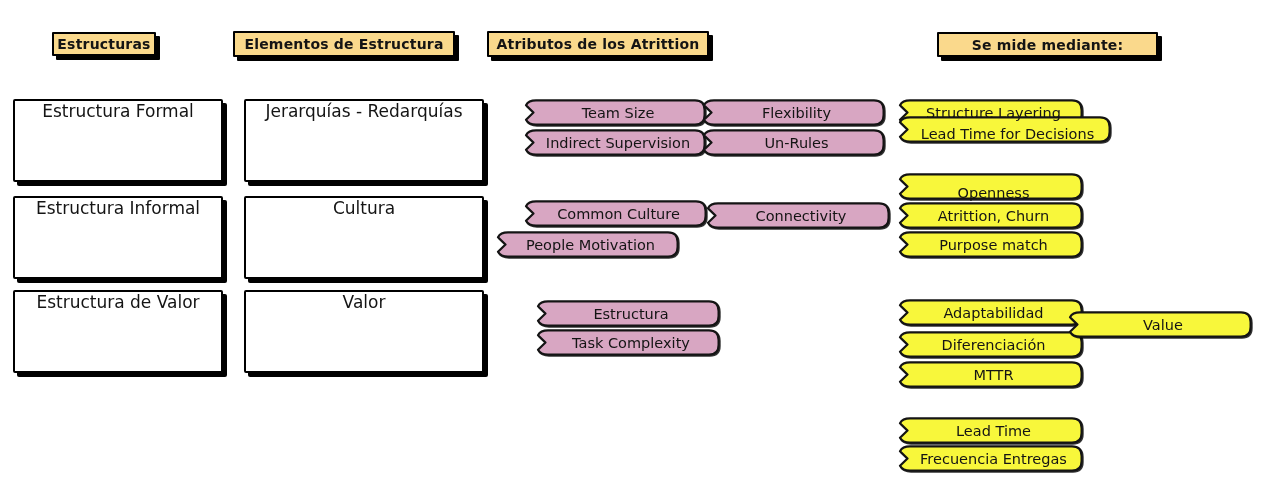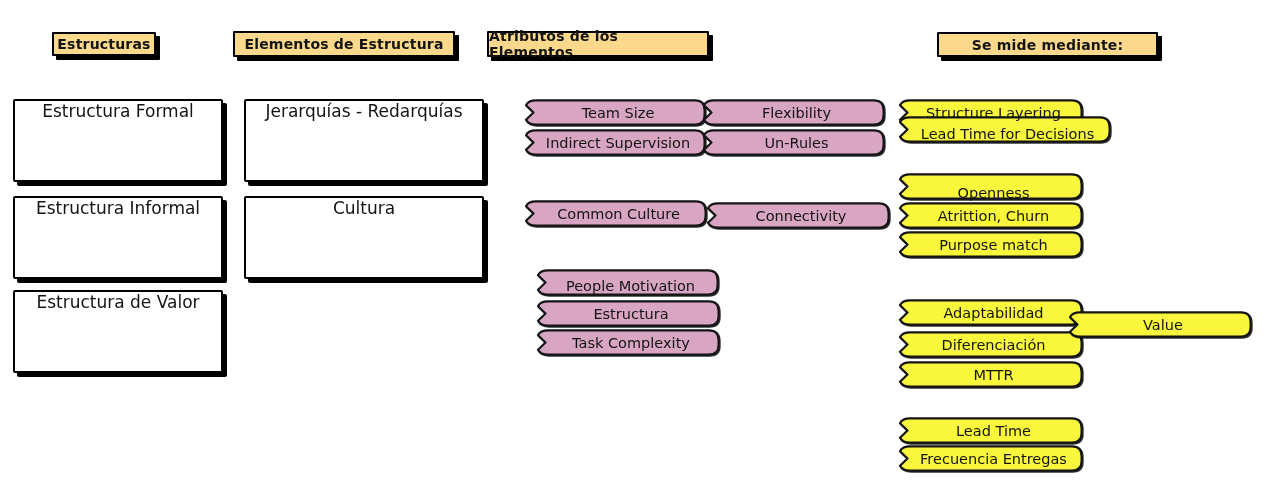--- a/index.html
+++ b/index.html
@@ -64,41 +64,44 @@
 
 <div class="canvas">
 
   <div class="hdr" style="left: 52px; top: 32px; width: 104px; height: 24px; background: rgb(250, 217, 140);">
     <span>Estructuras</span>
   </div>
   <div class="hdr" style="left: 233px; top: 31px; width: 222px; height: 26px; background: rgb(250, 217, 140);">
     <span>Elementos de Estructura</span>
   </div>
   <div class="hdr" style="left: 487px; top: 31px; width: 222px; height: 26px; background: rgb(250, 217, 140);">
-    <span>Atributos de los Elementos</span>
+    <span>Atributos de los Atrittion</span>
   </div>
   <div class="hdr" style="left: 893px; top: 32px; width: 221px; height: 25px; background: rgb(250, 217, 140); margin-left: 44px;">
     <span>Se mide mediante:</span>
   </div>
 
   <div class="box" style="left: 13px; top: 99px; width: 210px; height: 83px; background: rgb(255, 255, 255);">
     <span>Estructura Formal</span>
   </div>
   <div class="box" style="left: 13px; top: 196px; width: 210px; height: 83px; background: rgb(255, 255, 255);">
     <span>Estructura Informal</span>
   </div>
   <div class="box" style="left: 13px; top: 290px; width: 210px; height: 83px; background: rgb(255, 255, 255);">
     <span>Estructura de Valor</span>
   </div>
 
   <div class="box" style="left: 244px; top: 99px; width: 240px; height: 83px; background: rgb(255, 255, 255);">
     <span>Jerarquías - Redarquías</span>
   </div>
   <div class="box" style="left: 244px; top: 196px; width: 240px; height: 83px; background: rgb(255, 255, 255);">
     <span>Cultura</span>
+  </div>
+  <div class="box" style="left: 244px; top: 290px; width: 240px; height: 83px; background: rgb(255, 255, 255);">
+    <span>Valor</span>
   </div>
 
   <div class="pill pink" style="left:524px; top:99px; width:182px; height:27px;">
       <svg width="182" height="27">
         <path d="M 12 1.4 H 171 Q 180.6 1.4 180.6 11 V 16 Q 180.6 25.6 171 25.6 H 12 Q 4.5 25.6 2 20.79 L 9.5 13.5 L 2 6.21 Q 4.5 1.4 12 1.4 Z" fill="#d8a6c2" stroke="#141414" stroke-width="2.2" stroke-linejoin="round"></path>
       </svg>
     <span class="lbl">Team Size</span>
   </div>
   <div class="pill pink" style="left:702px; top:99px; width:183px; height:27px;">
       <svg width="183" height="27">
@@ -124,21 +127,21 @@
         <path d="M 12 1.4 H 172 Q 181.6 1.4 181.6 11 V 16 Q 181.6 25.6 172 25.6 H 12 Q 4.5 25.6 2 20.79 L 9.5 13.5 L 2 6.21 Q 4.5 1.4 12 1.4 Z" fill="#d8a6c2" stroke="#141414" stroke-width="2.2" stroke-linejoin="round"></path>
       </svg>
     <span class="lbl">Common Culture</span>
   </div>
   <div class="pill pink" style="left:706px; top:202px; width:184px; height:27px;">
       <svg width="184" height="27">
         <path d="M 12 1.4 H 173 Q 182.6 1.4 182.6 11 V 16 Q 182.6 25.6 173 25.6 H 12 Q 4.5 25.6 2 20.79 L 9.5 13.5 L 2 6.21 Q 4.5 1.4 12 1.4 Z" fill="#d8a6c2" stroke="#141414" stroke-width="2.2" stroke-linejoin="round"></path>
       </svg>
     <span class="lbl">Connectivity</span>
   </div>
-  <div class="pill pink" style="left:536px; top:231px; width:183px; height:34px;margin-top:38px;">
+  <div class="pill pink" style="left:496px; top:231px; width:183px; height:27px;">
       <svg width="183" height="27">
         <path d="M 12 1.4 H 172 Q 181.6 1.4 181.6 11 V 16 Q 181.6 25.6 172 25.6 H 12 Q 4.5 25.6 2 20.79 L 9.5 13.5 L 2 6.21 Q 4.5 1.4 12 1.4 Z" fill="#d8a6c2" stroke="#141414" stroke-width="2.2" stroke-linejoin="round"></path>
       </svg>
     <span class="lbl">People Motivation</span>
   </div>
 
   <div class="pill pink" style="left:536px; top:300px; width:184px; height:27px;">
       <svg width="184" height="27">
         <path d="M 12 1.4 H 173 Q 182.6 1.4 182.6 11 V 16 Q 182.6 25.6 173 25.6 H 12 Q 4.5 25.6 2 20.79 L 9.5 13.5 L 2 6.21 Q 4.5 1.4 12 1.4 Z" fill="#d8a6c2" stroke="#141414" stroke-width="2.2" stroke-linejoin="round"></path>
       </svg>

